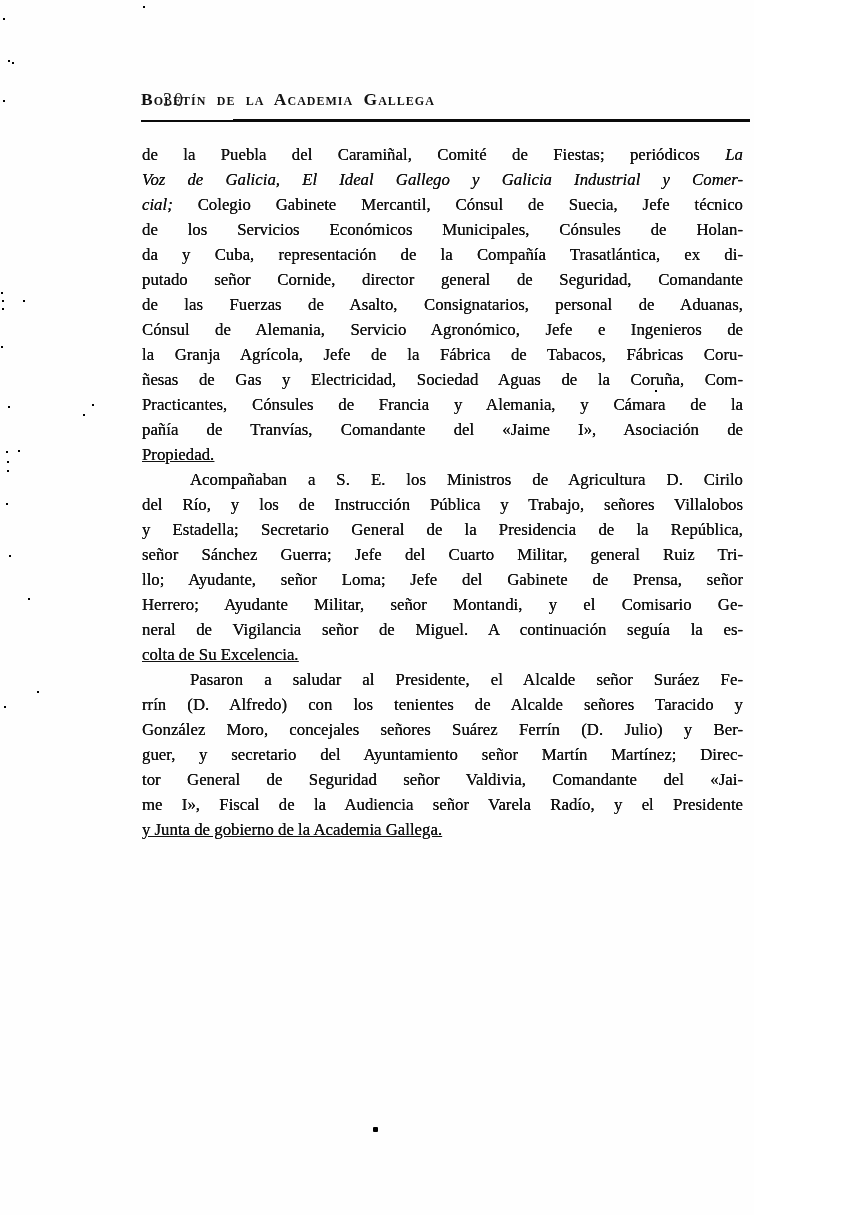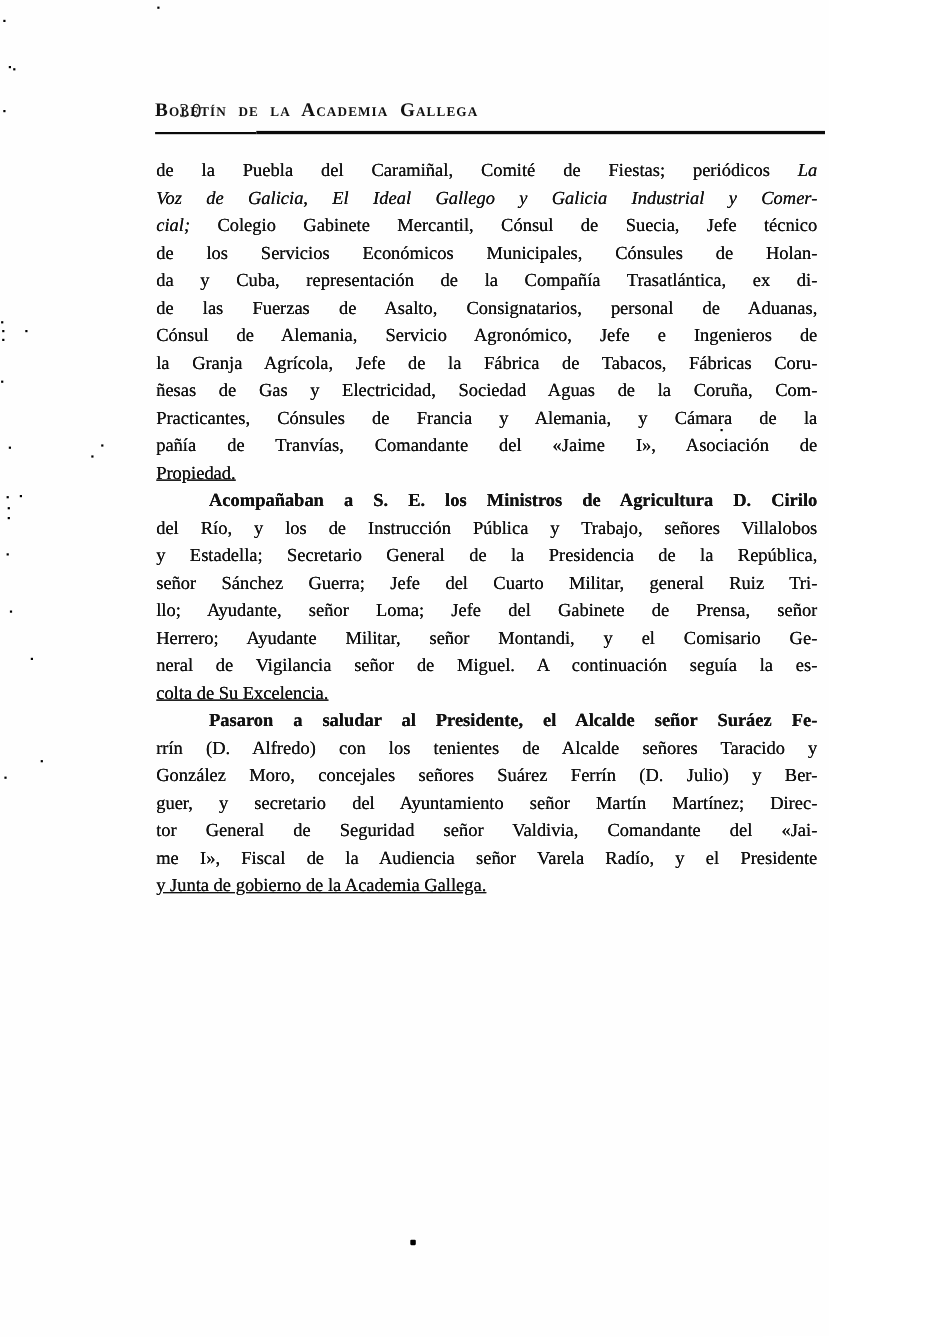--- a/index.html
+++ b/index.html
@@ -70,21 +70,21 @@
     height: 25px;
     line-height: 25px;
     font-size: 16.8px;
     text-align: justify;
     text-align-last: justify;
     text-shadow: 0 0 0.4px #000;
     white-space: normal;
     overflow: hidden;
   }
   .line.lastline { text-align-last: left; text-decoration: underline; }
-  .line.indent { padding-left: 48px; font-weight: bold; }
+  .line.indent { padding-left: 48px; }
   .it { font-style: italic; }
   
   .binding {
     position: absolute;
     left: 841px;
     top: 0;
     width: 2px;
     height: 1215px;
     background: #050505;
   }
@@ -161,20 +161,21 @@
     <div class="thin"></div>
     <div class="thick"></div>
   </div>
 
   <div class="text-block">
       <div class="line"><span>de la Puebla del Caramiñal, Comité de Fiestas; periódicos </span><span class="it">La</span></div>
       <div class="line"><span class="it">Voz de Galicia, El Ideal Gallego y Galicia Industrial y Comer-</span></div>
       <div class="line"><span class="it">cial;</span><span> Colegio Gabinete Mercantil, Cónsul de Suecia, Jefe técnico</span></div>
       <div class="line"><span>de los Servicios Económicos Municipales, Cónsules de Holan-</span></div>
       <div class="line"><span>da y Cuba, representación de la Compañía Trasatlántica, ex di-</span></div>
+      <div class="line"><span>putado señor Cornide, director general de Seguridad, Comandante</span></div>
       <div class="line"><span>de las Fuerzas de Asalto, Consignatarios, personal de Aduanas,</span></div>
       <div class="line"><span>Cónsul de Alemania, Servicio Agronómico, Jefe e Ingenieros de</span></div>
       <div class="line"><span>la Granja Agrícola, Jefe de la Fábrica de Tabacos, Fábricas Coru-</span></div>
       <div class="line"><span>ñesas de Gas y Electricidad, Sociedad Aguas de la Coruña, Com-</span></div>
       <div class="line"><span>Practicantes, Cónsules de Francia y Alemania, y Cámara de la</span></div>
       <div class="line"><span>pañía de Tranvías, Comandante del «Jaime I», Asociación de</span></div>
       <div class="line lastline"><span>Propiedad.</span></div>
       <div class="line indent"><span>Acompañaban a S. E. los Ministros de Agricultura D. Cirilo</span></div>
       <div class="line"><span>del Río, y los de Instrucción Pública y Trabajo, señores Villalobos</span></div>
       <div class="line"><span>y Estadella; Secretario General de la Presidencia de la República,</span></div>

